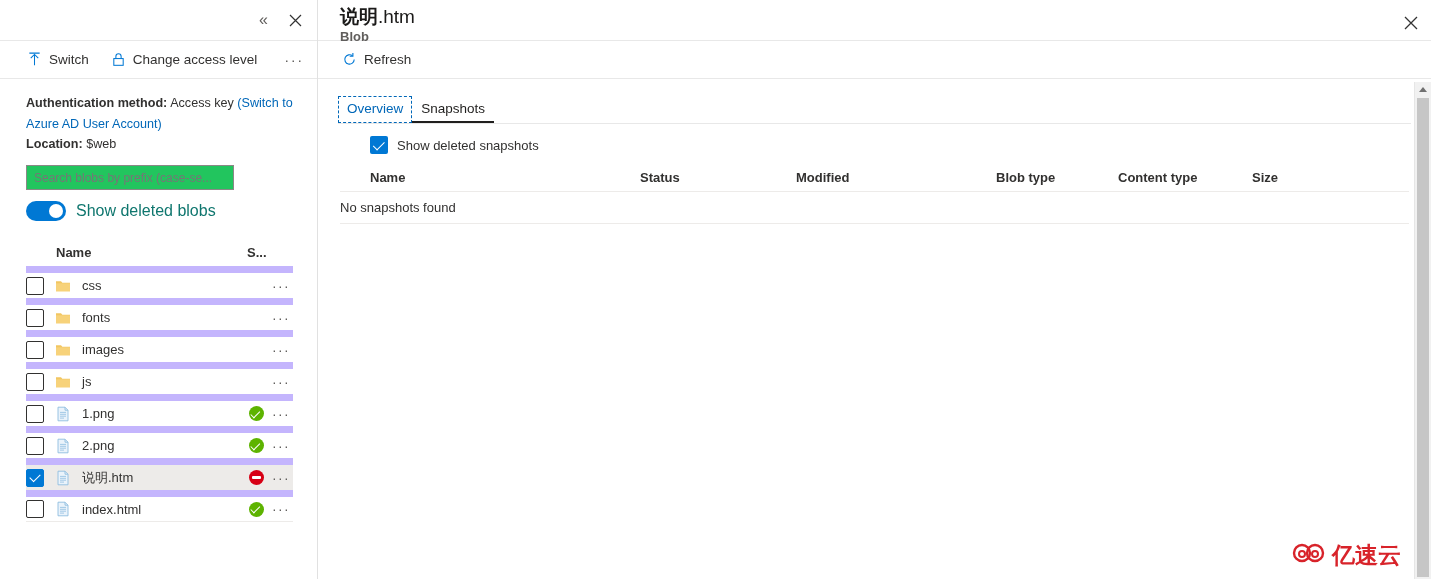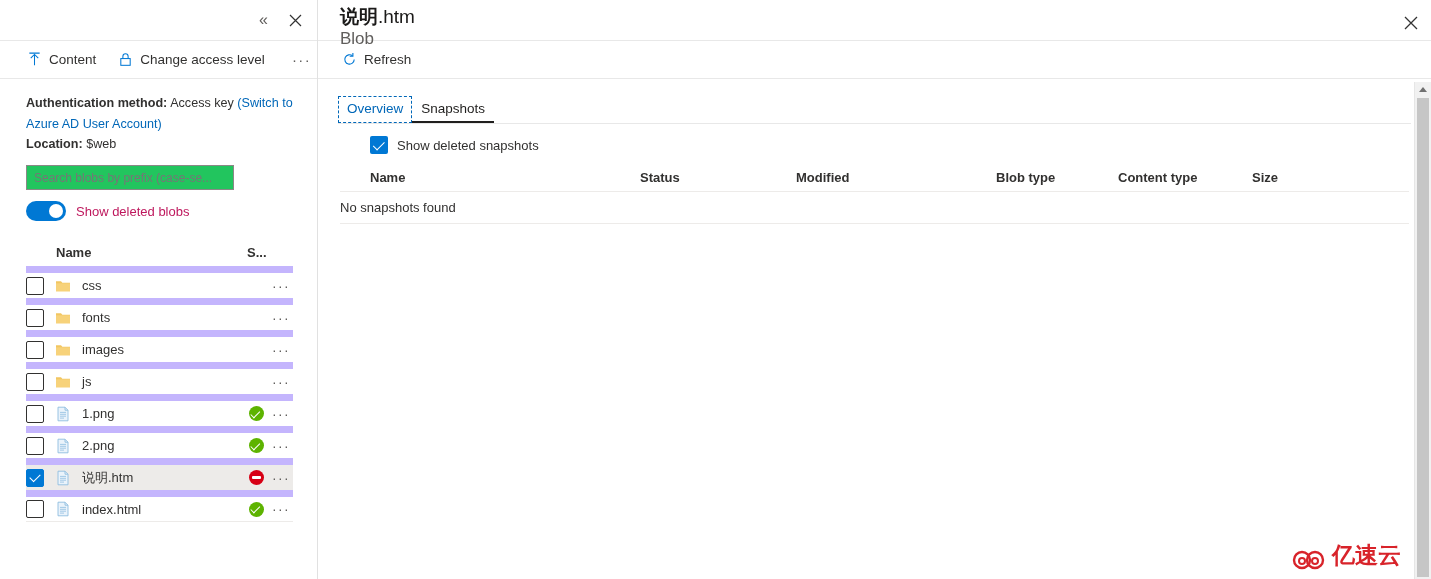--- a/index.html
+++ b/index.html
@@ -82,21 +82,21 @@
   .toggle {
     width: 40px; height: 20px; border-radius: 10px;
     background: #0078d4; position: relative; cursor: pointer;
     flex: 0 0 40px;
   }
   .toggle .knob {
     position: absolute; right: 3px; top: 3px;
     width: 14px; height: 14px; border-radius: 50%;
     background: #fff;
   }
-  .toggle-label { font-size: 13px; color: #be185d; }
+  .toggle-label { font-size: 16px; color: #0f766e; }
 
   
   .blob-table { margin: 17px 0 0 0; padding: 0 24px 0 26px; }
   .bt-head {
     display: flex; align-items: center;
     height: 28px;
     font-size: 13px; font-weight: 600; color: #323130;
   }
   .bt-head .c-name { flex: 1; padding-left: 30px; }
   .bt-head .c-status { width: 46px; }
@@ -148,21 +148,21 @@
   
   .right-panel { flex: 1; position: relative; height: 579px; background: #fff; }
   .rp-header {
     height: 41px; display: flex; align-items: flex-start;
     justify-content: space-between;
     padding: 5px 0 0 22px;
     border-bottom: 1px solid #e8e8e8;
   }
   .rp-title { font-size: 19px; font-weight: 700; color: #1b1a19; line-height: 23px; }
   .rp-title .ext { font-weight: 400; }
-  .rp-sub { font-size: 17px; color: #605e5c; margin-top: 1px; }
+  .rp-sub { font-size: 13px; color: #605e5c; margin-top: 1px; font-weight: bold; }
   .rp-close { margin-right: 4px; margin-top: 2px; }
 
   .rp-toolbar {
     height: 38px; display: flex; align-items: center;
     padding-left: 22px; border-bottom: 1px solid #e8e8e8;
   }
 
   .tabs { display: flex; align-items: flex-end; padding-left: 20px;
           height: 36px; margin-top: 8px; }
   .tab {
@@ -222,21 +222,21 @@
     border-bottom: 5px solid #707070;
   }
   .sb-thumb {
     position: absolute; top: 16px; left: 2px; right: 2px; bottom: 2px;
     background: #c6c6c6; cursor: pointer;
   }
 
   
   .watermark {
     position: absolute; right: 30px; bottom: 8px;
-    display: flex; align-items: flex-end; gap: 6px;
+    display: flex; align-items: flex-start; gap: 6px;
     pointer-events: none;
   }
   .wm-text { font-size: 23px; font-weight: 700; color: #d8232a;
              font-family: "DejaVu Sans", sans-serif; letter-spacing: 0px; }
 </style>
 </head>
 <body>
 
 <div class="app">
 
@@ -253,21 +253,21 @@
       </div>
     </div>
 
     <div class="lp-toolbar">
       <div class="cmd">
         <span class="cmd-ico">
           <svg width="15" height="15" viewBox="0 0 16 16">
             <path d="M8 14 L8 3 M4 6.5 L8 2.6 L12 6.5 M2.5 1.2 L13.5 1.2" stroke="#0078d4" stroke-width="1.1" fill="none"></path>
           </svg>
         </span>
-        <span>Content</span>
+        <span>Switch</span>
       </div>
       <div class="cmd">
         <span class="cmd-ico">
           <svg width="15" height="15" viewBox="0 0 16 16">
             <rect x="3" y="7" width="10" height="7.2" stroke="#0078d4" stroke-width="1.1" fill="none"></rect>
             <path d="M5.2 7 V4.7 a2.8 2.8 0 0 1 5.6 0 V7" stroke="#0078d4" stroke-width="1.1" fill="none"></path>
           </svg>
         </span>
         <span>Change access level</span>
       </div>

